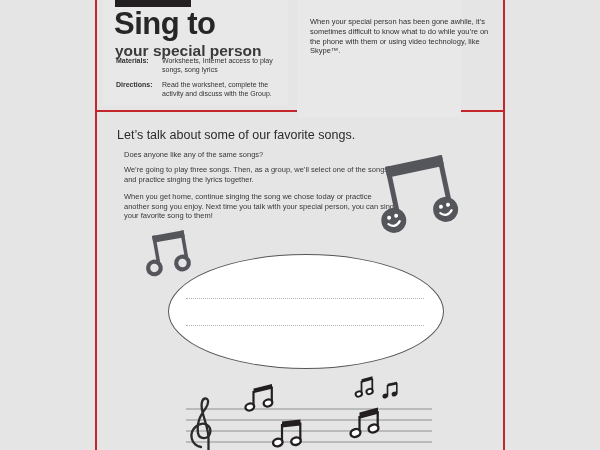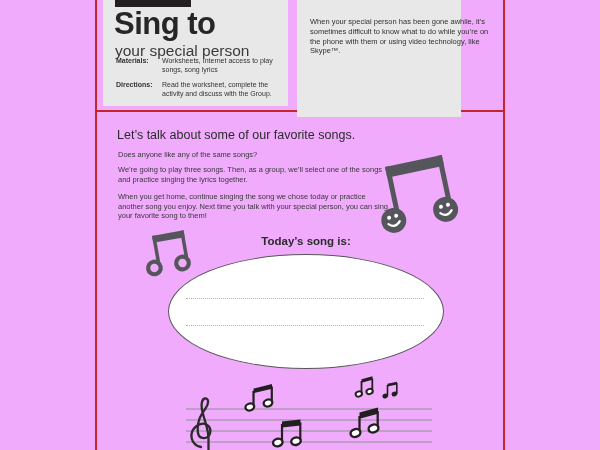--- a/index.html
+++ b/index.html
@@ -1,17 +1,17 @@
 <!DOCTYPE html>
 <html><head>
 <meta charset="utf-8">
 <style>
   html,body { margin:0; padding:0; background:#ffffff; }
   .canvas {
-    position:relative; width:600px; height:450px; background:#f0abfc;
+    position:relative; width:600px; height:450px; background:#e5e5e5;
     font-family:"Liberation Sans", sans-serif; overflow:hidden;
     color:#2f2f2f;
   }
 
   
   .vline { position:absolute; top:0; width:2px; height:450px; background:#c5262c; z-index:4; }
   .vline-left  { left:95px; }
   .vline-right { left:503px; }
   .hrule { position:absolute; left:97px; top:110px; width:406px; height:2px; background:#c5262c; z-index:1; }
 
@@ -20,39 +20,39 @@
   .panel-left  { left:103px; top:0; width:185px; height:106px; }
   .panel-right { left:297px; top:0; width:164px; height:117px; }
 
   .black-bar { position:absolute; left:12px; top:0; width:76px; height:7px; background:#231f20; }
   .title {
     position:absolute; left:11px; top:7px; font-size:31px; line-height:34px;
     font-weight:700; letter-spacing:-0.5px; color:#262626; white-space:nowrap;
   }
   .subtitle {
     position:absolute; left:12px; top:42px; font-size:15.5px; line-height:18px;
-    font-weight:400; color:#3a3a3a; white-space:nowrap;
+    font-weight:700; color:#3a3a3a; white-space:nowrap;
   }
   .meta { position:absolute; left:13px; display:flex; font-size:7px; line-height:9px; color:#333; }
   .meta-materials  { top:56px; }
   .meta-directions { top:80px; }
   .meta-label { width:46px; font-weight:700; flex:none; }
   .meta-value { width:116px; }
 
   .panel-right p {
     position:absolute; left:13px; top:17px; width:180px; margin:0;
     font-size:7.5px; line-height:9.8px; color:#303030;
   }
 
   
   .heading {
     position:absolute; left:117px; top:128px; font-size:12.5px; font-weight:400;
     color:#2b2b2b; white-space:nowrap;
   }
-  .body-p { position:absolute; left:118px; margin:0; font-size:7.5px; line-height:9.6px; color:#383838; }
+  .body-p { position:absolute; left:124px; margin:0; font-size:7.5px; line-height:9.6px; color:#383838; }
   .p1 { top:150px; width:280px; }
   .p2 { top:165px; width:268px; }
   .p3 { top:192px; width:270px; }
 
   .todays-label {
     position:absolute; left:238px; top:235px; width:136px; text-align:center;
     font-size:11.5px; font-weight:700; color:#2b2b2b;
   }
 
   .song-oval {
@@ -93,21 +93,20 @@
 
   <div class="panel panel-right">
     <p>When your special person has been gone awhile, it’s sometimes difficult to know what to do while you’re on the phone with them or using video technology, like Skype™.</p>
   </div>
 
   <div class="heading">Let’s talk about some of our favorite songs.</div>
   <p class="body-p p1">Does anyone like any of the same songs?</p>
   <p class="body-p p3">When you get home, continue singing the song we chose today or practice another song you enjoy. Next time you talk with your special person, you can sing your favorite song to them!</p>
   <p class="body-p p2">We’re going to play three songs. Then, as a group, we’ll select one of the songs and practice singing the lyrics together.</p>
 
-  <div class="todays-label">Today’s song is:</div>
   <div class="song-oval"></div>
   <div class="write-line write-line-1"></div>
   <div class="write-line write-line-2"></div>
 
   <svg class="icon-smiley-notes" width="95" height="82" viewBox="0 0 95 80">
     <g fill="#55565b">
       <rect x="17" y="8" width="58" height="11"></rect>
       <rect x="17" y="8" width="5" height="46"></rect>
       <rect x="70" y="8" width="5" height="46"></rect>
       <circle cx="14.5" cy="62" r="12.5"></circle>

